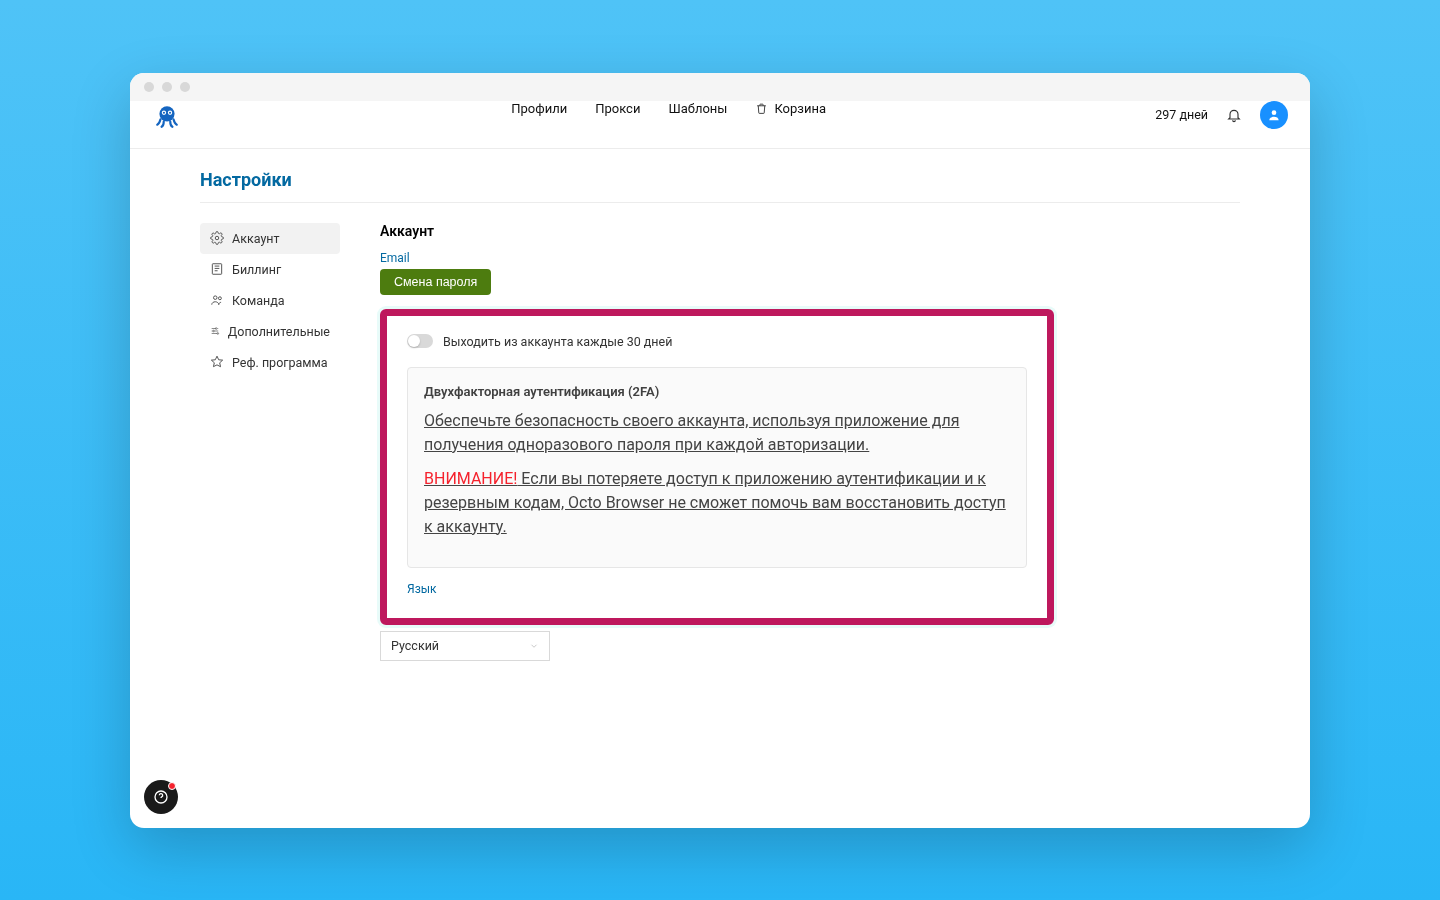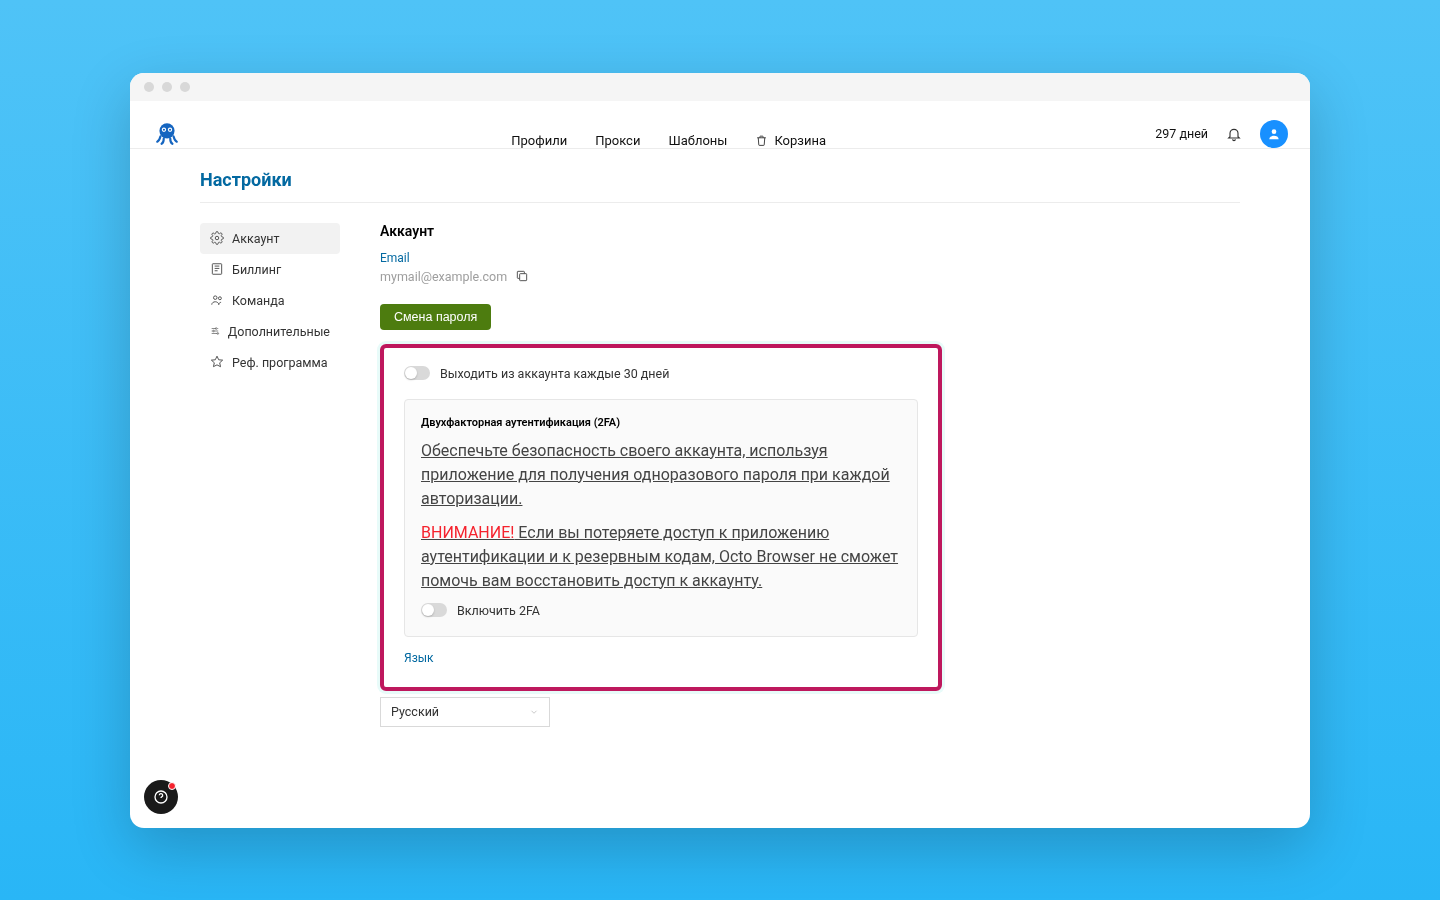--- a/index.html
+++ b/index.html
@@ -34,21 +34,21 @@
 .traffic-dot {
   width: 10px;
   height: 10px;
   border-radius: 50%;
   background: #d8d8d8;
 }
 .topbar {
   height: 48px;
   border-bottom: 1px solid #ececec;
   display: flex;
-  align-items: flex-end;
+  align-items: flex-start;
   padding: 0 22px;
   justify-content: space-between;
 }
 .logo {
   width: 30px;
   height: 30px;
   display: flex;
   align-items: center;
   justify-content: center;
 }
@@ -162,25 +162,25 @@
 .primary-btn {
   background: #4d7c0f;
   color: #fff;
   border: none;
   border-radius: 4px;
   padding: 6px 14px;
   font-size: 12.5px;
   cursor: pointer;
 }
 .highlight-box {
-  border: 4px solid #be185d;
+  border: 7px solid #be185d;
   border-radius: 6px;
   padding: 18px 20px;
   margin-top: 14px;
-  width: 562px;
+  width: 674px;
   box-shadow: 0 0 0 3px rgba(31,214,201,0.1);
 }
 .toggle-row {
   display: flex;
   align-items: center;
   gap: 10px;
   font-size: 12.5px;
   color: #333;
 }
 .toggle {
@@ -203,23 +203,23 @@
   box-shadow: 0 1px 2px rgba(0,0,0,0.2);
 }
 .card {
   border: 1px solid #e6e6e6;
   border-radius: 4px;
   padding: 16px 16px 18px 16px;
   margin-top: 18px;
   background: #fafafa;
 }
 .card-title {
-  font-size: 11px;
+  font-size: 13px;
   font-weight: 600;
-  color: #000000;
+  color: #404040;
   margin-bottom: 10px;
 }
 .card-text {
   font-size: 16px;
   color: #444;
   line-height: 1.5;
   margin-bottom: 10px;
   text-decoration: underline;
 }
 .warning-label {
@@ -361,45 +361,34 @@
               <path d="M12 2l2.9 6.2 6.8.6-5.1 4.6 1.5 6.7L12 16.9 5.9 20l1.5-6.7L2.3 8.8l6.8-.6L12 2z"></path>
             </svg>
           <span>Реф. программа</span>
         </div>
       </div>
 
       <div class="main">
         <h2 class="section-title">Аккаунт</h2>
 
         <div class="field-label">Email</div>
-        <div class="email-row">
-          <span class="email-value">mymail@example.com</span>
-          <svg class="copy-btn" viewBox="0 0 24 24" fill="none" stroke="currentColor" stroke-width="1.7">
-              <rect x="8" y="8" width="12" height="12" rx="1"></rect>
-              <path d="M16 8V5a1 1 0 0 0-1-1H5a1 1 0 0 0-1 1v10a1 1 0 0 0 1 1h3"></path>
-            </svg>
-        </div>
 
         <button class="primary-btn">Смена пароля</button>
 
         <div class="highlight-box">
           <div class="toggle-row">
             <div class="toggle"></div>
             <span>Выходить из аккаунта каждые 30 дней</span>
           </div>
 
           <div class="card">
             <div class="card-title">Двухфакторная аутентификация (2FA)</div>
             <div class="card-text">Обеспечьте безопасность своего аккаунта, используя приложение для получения одноразового пароля при каждой авторизации.</div>
             <div class="card-text">
               <span class="warning-label">ВНИМАНИЕ!</span><span> Если вы потеряете доступ к приложению аутентификации и к резервным кодам, Octo Browser не сможет помочь вам восстановить доступ к аккаунту.</span>
-            </div>
-            <div class="toggle-row">
-              <div class="toggle"></div>
-              <span>Включить 2FA</span>
             </div>
           </div>
 
           <div class="lang-section">
             <div class="field-label">Язык</div>
           </div>
         </div>
 
         <div class="select" style="margin-top:6px;">
           <span>Русский</span>

